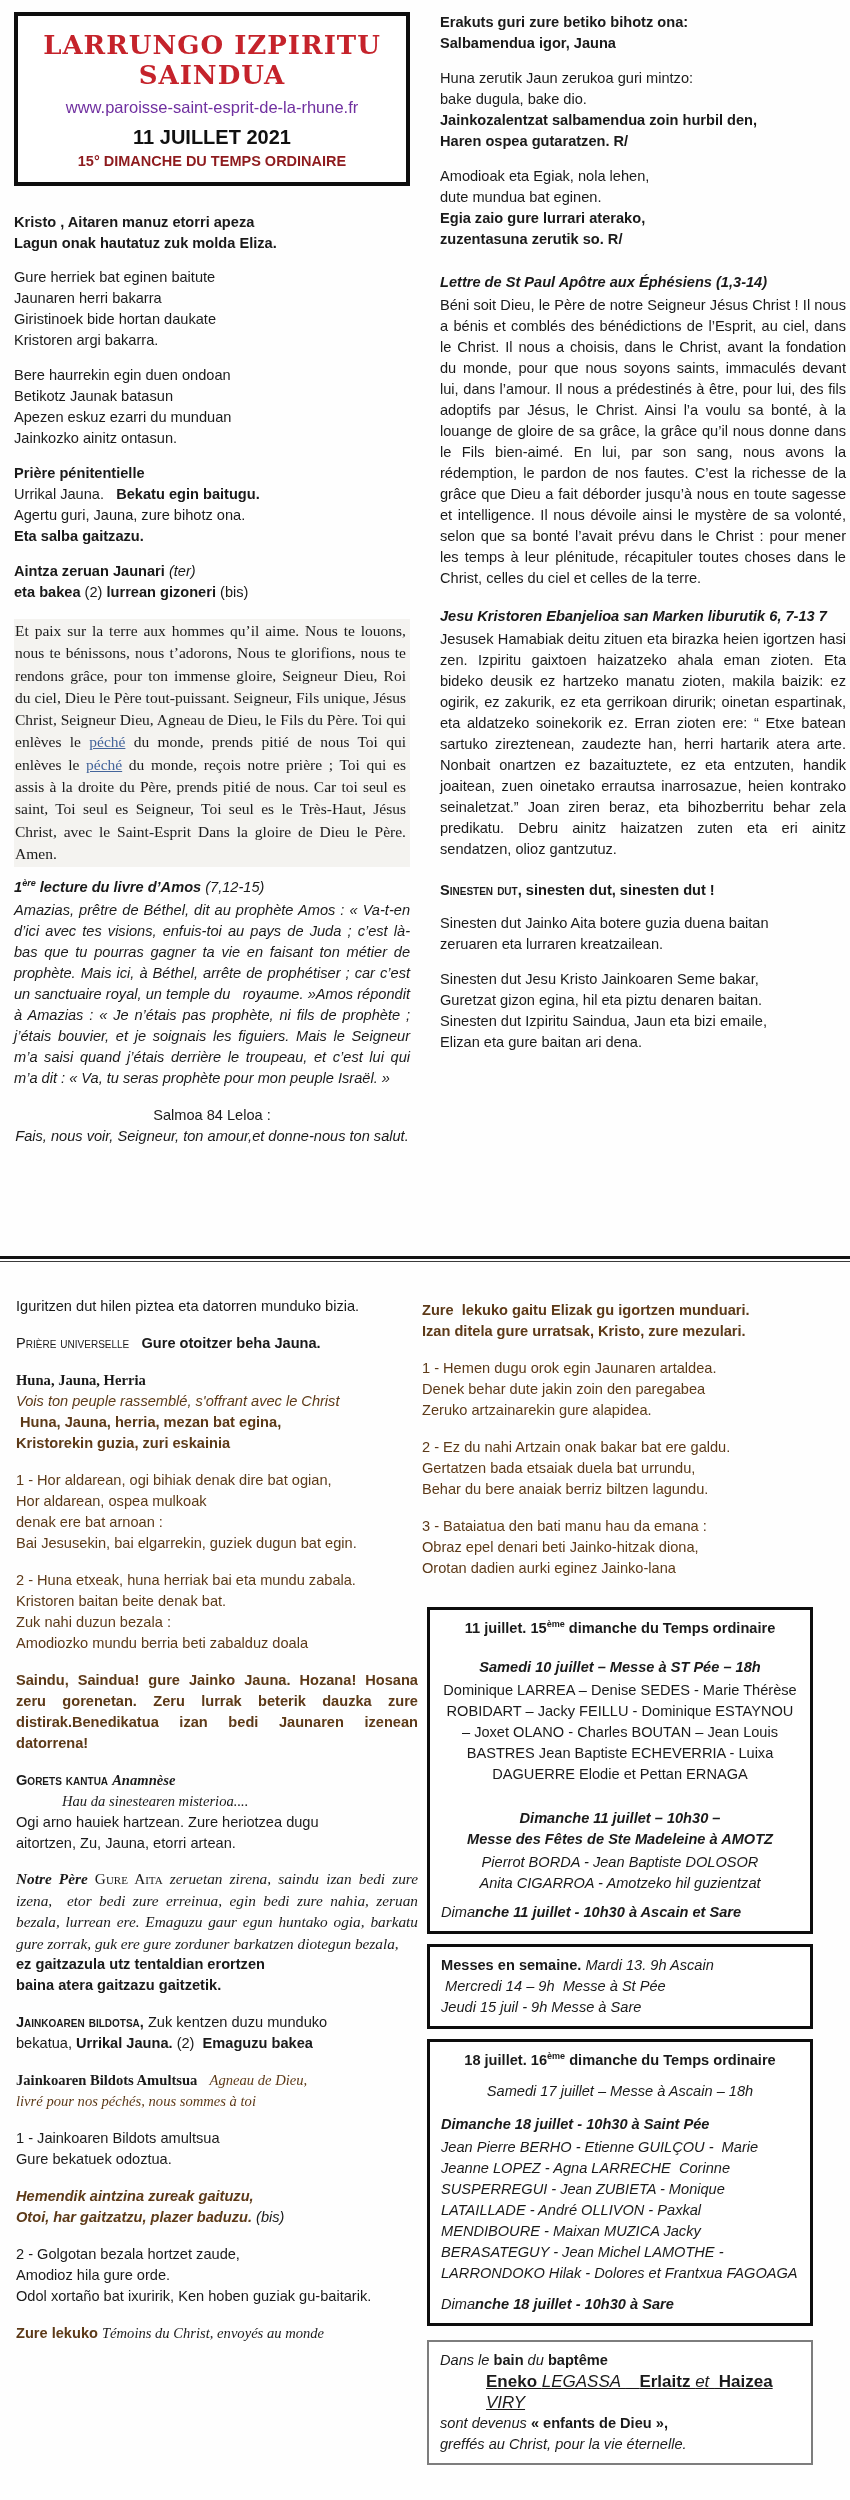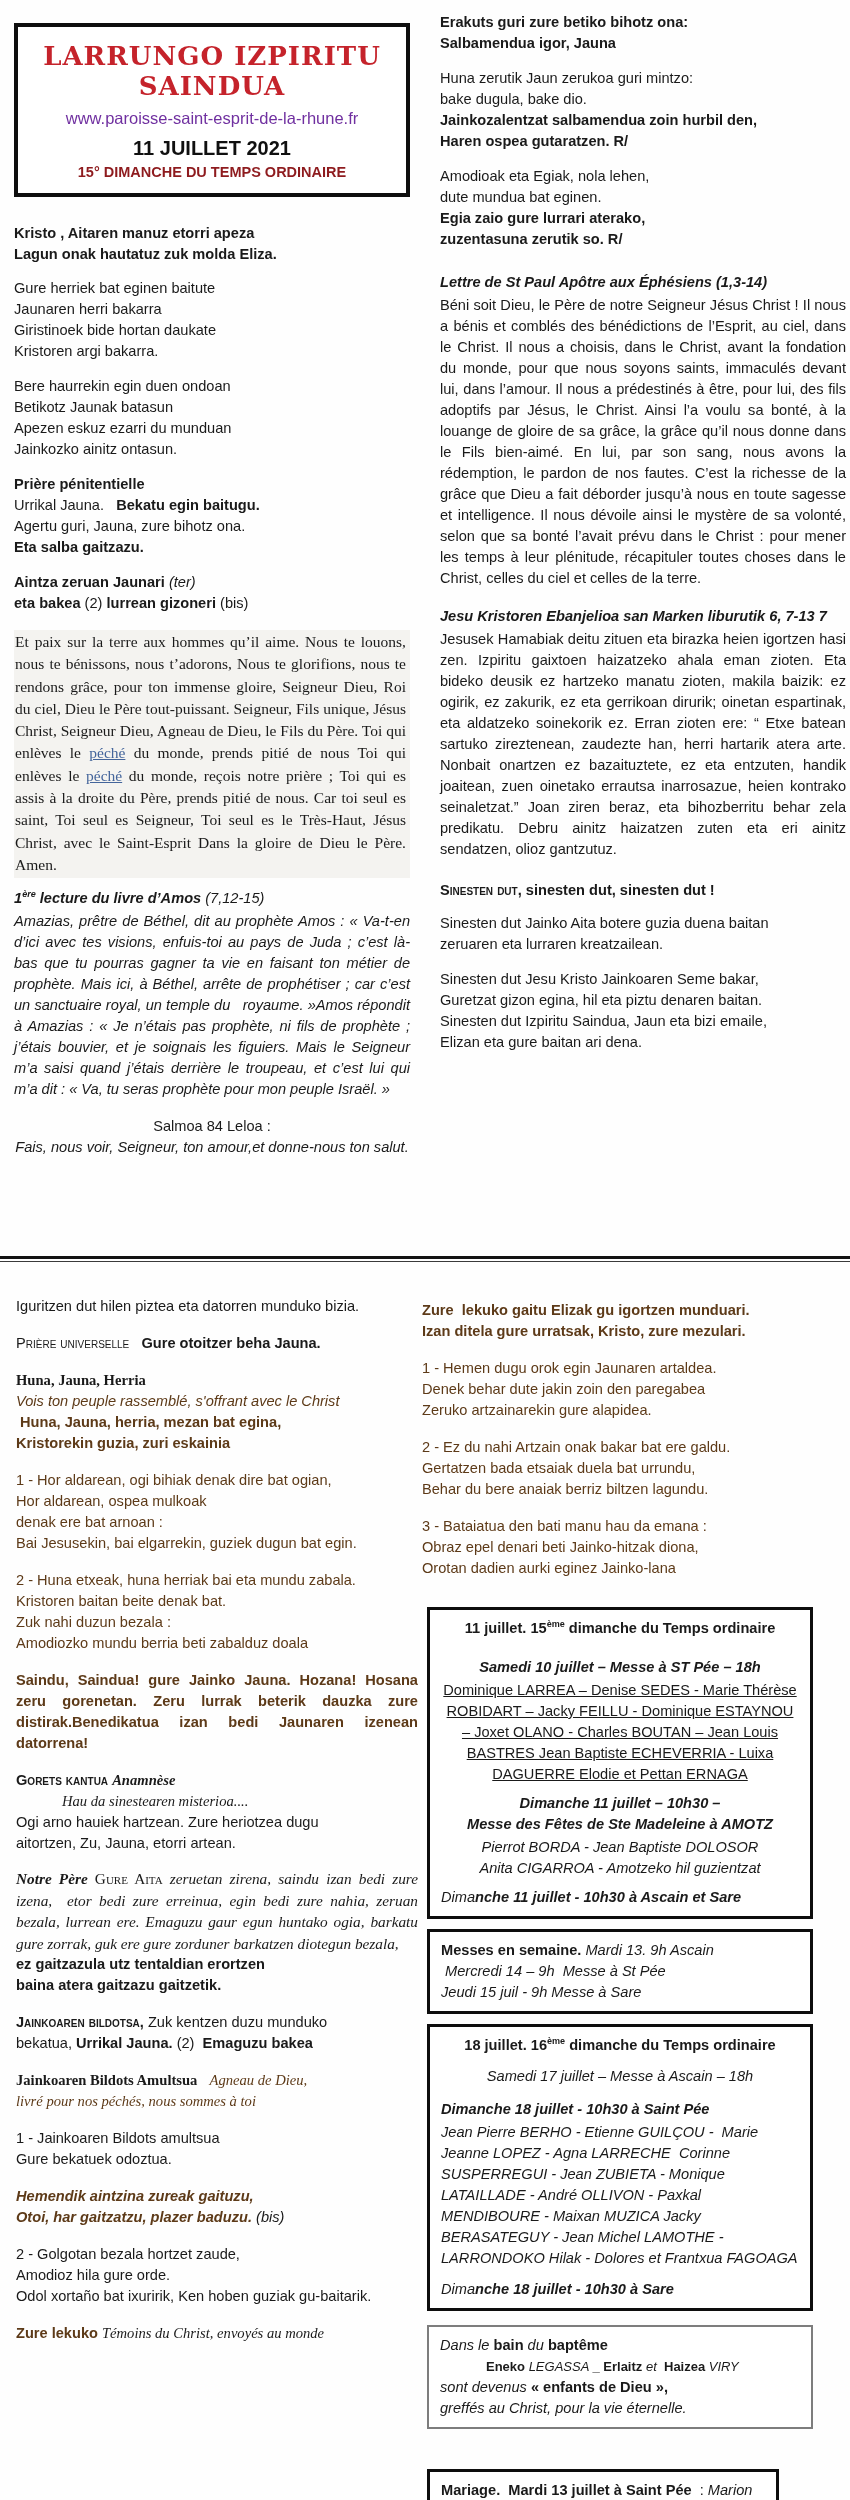--- a/index.html
+++ b/index.html
@@ -1,19 +1,19 @@
 <!DOCTYPE html>
 <html><head>
 <meta charset="utf-8">
 <style>
   html,body{margin:0;padding:0;background:#ffffff;}
   .page{position:relative;width:850px;height:2500px;background:#fefefe;overflow:hidden;
         font-family:"Liberation Sans",sans-serif;font-size:14.6px;line-height:21px;color:#1a1a1a;}
   .col{position:absolute;}
-  #top-left{left:14px;top:23px;width:396px;}
+  #top-left{left:14px;top:12px;width:396px;}
   #top-right{left:440px;top:12px;width:406px;}
   #bottom-left{left:16px;top:1296px;width:402px;}
   #bottom-right{left:422px;top:1300px;width:396px;}
   .divider{position:absolute;left:0;right:0;top:1256px;height:2px;
            border-top:3px solid #121212;border-bottom:1px solid #3a3a3a;}
 
   .header-box{border:4px solid #0e0e0e;padding:14px 6px 10px;text-align:center;margin-bottom:26px;background:#fff;}
   .masthead-title{font-family:"DejaVu Serif",serif;font-weight:700;font-size:26px;line-height:30px;
                   color:#c5232b;letter-spacing:1px;}
   .masthead-url{display:block;color:#7030a0;font-size:16.5px;margin-top:7px;text-decoration:none;}
@@ -25,21 +25,21 @@
   .it{font-style:italic;}
   .ul{}
   .sup{vertical-align:super;font-size:0.62em;line-height:0;}
   .sc{font-variant:small-caps;}
   .sf{font-family:"Liberation Serif",serif;}
   .c-brown{color:#5d3a18;}
   .link{color:#44659b;text-decoration:underline;cursor:pointer;}
   .jt{text-align:justify;}
   .ct{text-align:center;}
   .ind{padding-left:46px;}
-  .lg{font-size:13px;}
+  .lg{font-size:17px;text-decoration:underline;}
   .gloria{background:#f4f3f0;font-family:"Liberation Serif",serif;font-size:15.5px;line-height:22.3px;padding:1px 4px 2px 1px;}
   .serifpar{font-family:"Liberation Serif",serif;font-size:15.3px;line-height:21.5px;}
 
   .box{box-sizing:border-box;width:386px;border:3px solid #0d0d0d;padding:8px 11px;margin-left:5px;background:#fff;}
   .box.thin{border:2px solid #7d7d7d;}
   .box.narrow{width:352px;}
   .box .blk{margin-bottom:8px;}
 </style>
 </head>
 <body>
@@ -111,21 +111,21 @@
     <div id="bottom-right-intro">
         <div class="blk" style="margin-bottom: 16px;"><span class="fw c-brown">Zure&nbsp; lekuko gaitu Elizak gu igortzen munduari.</span><br><span class="fw c-brown">Izan ditela gure urratsak, Kristo, zure mezulari.</span></div>
         <div class="blk" style="margin-bottom: 16px;"><span class="c-brown">1 - Hemen dugu orok egin Jaunaren artaldea.</span><br><span class="c-brown">Denek behar dute jakin zoin den paregabea</span><br><span class="c-brown">Zeruko artzainarekin gure alapidea.</span></div>
         <div class="blk" style="margin-bottom: 16px;"><span class="c-brown">2 - Ez du nahi Artzain onak bakar bat ere galdu.</span><br><span class="c-brown">Gertatzen bada etsaiak duela bat urrundu,</span><br><span class="c-brown">Behar du bere anaiak berriz biltzen lagundu.</span></div>
         <div class="blk" style="margin-bottom: 0px;"><span class="c-brown">3 - Bataiatua den bati manu hau da emana :</span><br><span class="c-brown">Obraz epel denari beti Jainko-hitzak diona,</span><br><span class="c-brown">Orotan dadien aurki eginez Jainko-lana</span></div>
       </div>
     <div id="boxes">
         <div class="box" style="margin-top: 28px;">
           <div class="blk ct" style="margin-bottom: 18px;"><span class="fw">11 juillet. 15</span><span class="fw sup">ème</span><span class="fw"> dimanche du Temps ordinaire</span></div>
           <div class="blk ct" style="margin-bottom: 2px;"><span class="fw it">Samedi 10 juillet – Messe à ST Pée – 18h</span></div>
-          <div class="blk ct" style="margin-bottom: 8px; text-decoration: underline;">Dominique LARREA – Denise SEDES - Marie Thérèse ROBIDART – Jacky FEILLU - Dominique ESTAYNOU – Joxet OLANO - Charles BOUTAN – Jean Louis BASTRES Jean Baptiste ECHEVERRIA - Luixa DAGUERRE Elodie et Pettan ERNAGA</div>
+          <div class="blk ct" style="margin-bottom: 23px;">Dominique LARREA – Denise SEDES - Marie Thérèse ROBIDART – Jacky FEILLU - Dominique ESTAYNOU – Joxet OLANO - Charles BOUTAN – Jean Louis BASTRES Jean Baptiste ECHEVERRIA - Luixa DAGUERRE Elodie et Pettan ERNAGA</div>
           <div class="blk ct" style="margin-bottom: 2px;"><span class="fw it">Dimanche 11 juillet – 10h30 –</span><br><span class="fw it">Messe des Fêtes de Ste Madeleine à AMOTZ</span></div>
           <div class="blk ct" style="margin-bottom: 8px;"><span class="it">Pierrot BORDA - Jean Baptiste DOLOSOR</span><br><span class="it">Anita CIGARROA - Amotzeko hil guzientzat</span></div>
           <div class="blk" style="margin-bottom: 0px;"><span class="it">Dima</span><span class="fw it">nche 11 juillet - 10h30 à Ascain et Sare</span></div>
         </div>
         <div class="box" style="margin-top: 10px;">
           <div class="blk" style="margin-bottom: 0px;"><span class="fw">Messes en semaine.</span><span class="it"> Mardi 13. 9h Ascain</span><br><span class="it">&nbsp;Mercredi 14 – 9h&nbsp; Messe à St Pée</span><br><span class="it">Jeudi 15 juil - 9h Messe à Sare</span></div>
         </div>
         <div class="box" style="margin-top: 10px;">
           <div class="blk ct" style="margin-bottom: 10px;"><span class="fw">18 juillet. 16</span><span class="fw sup">ème</span><span class="fw"> dimanche du Temps ordinaire</span></div>
           <div class="blk ct" style="margin-bottom: 12px;"><span class="it">Samedi 17 juillet – Messe à Ascain – 18h</span></div>

